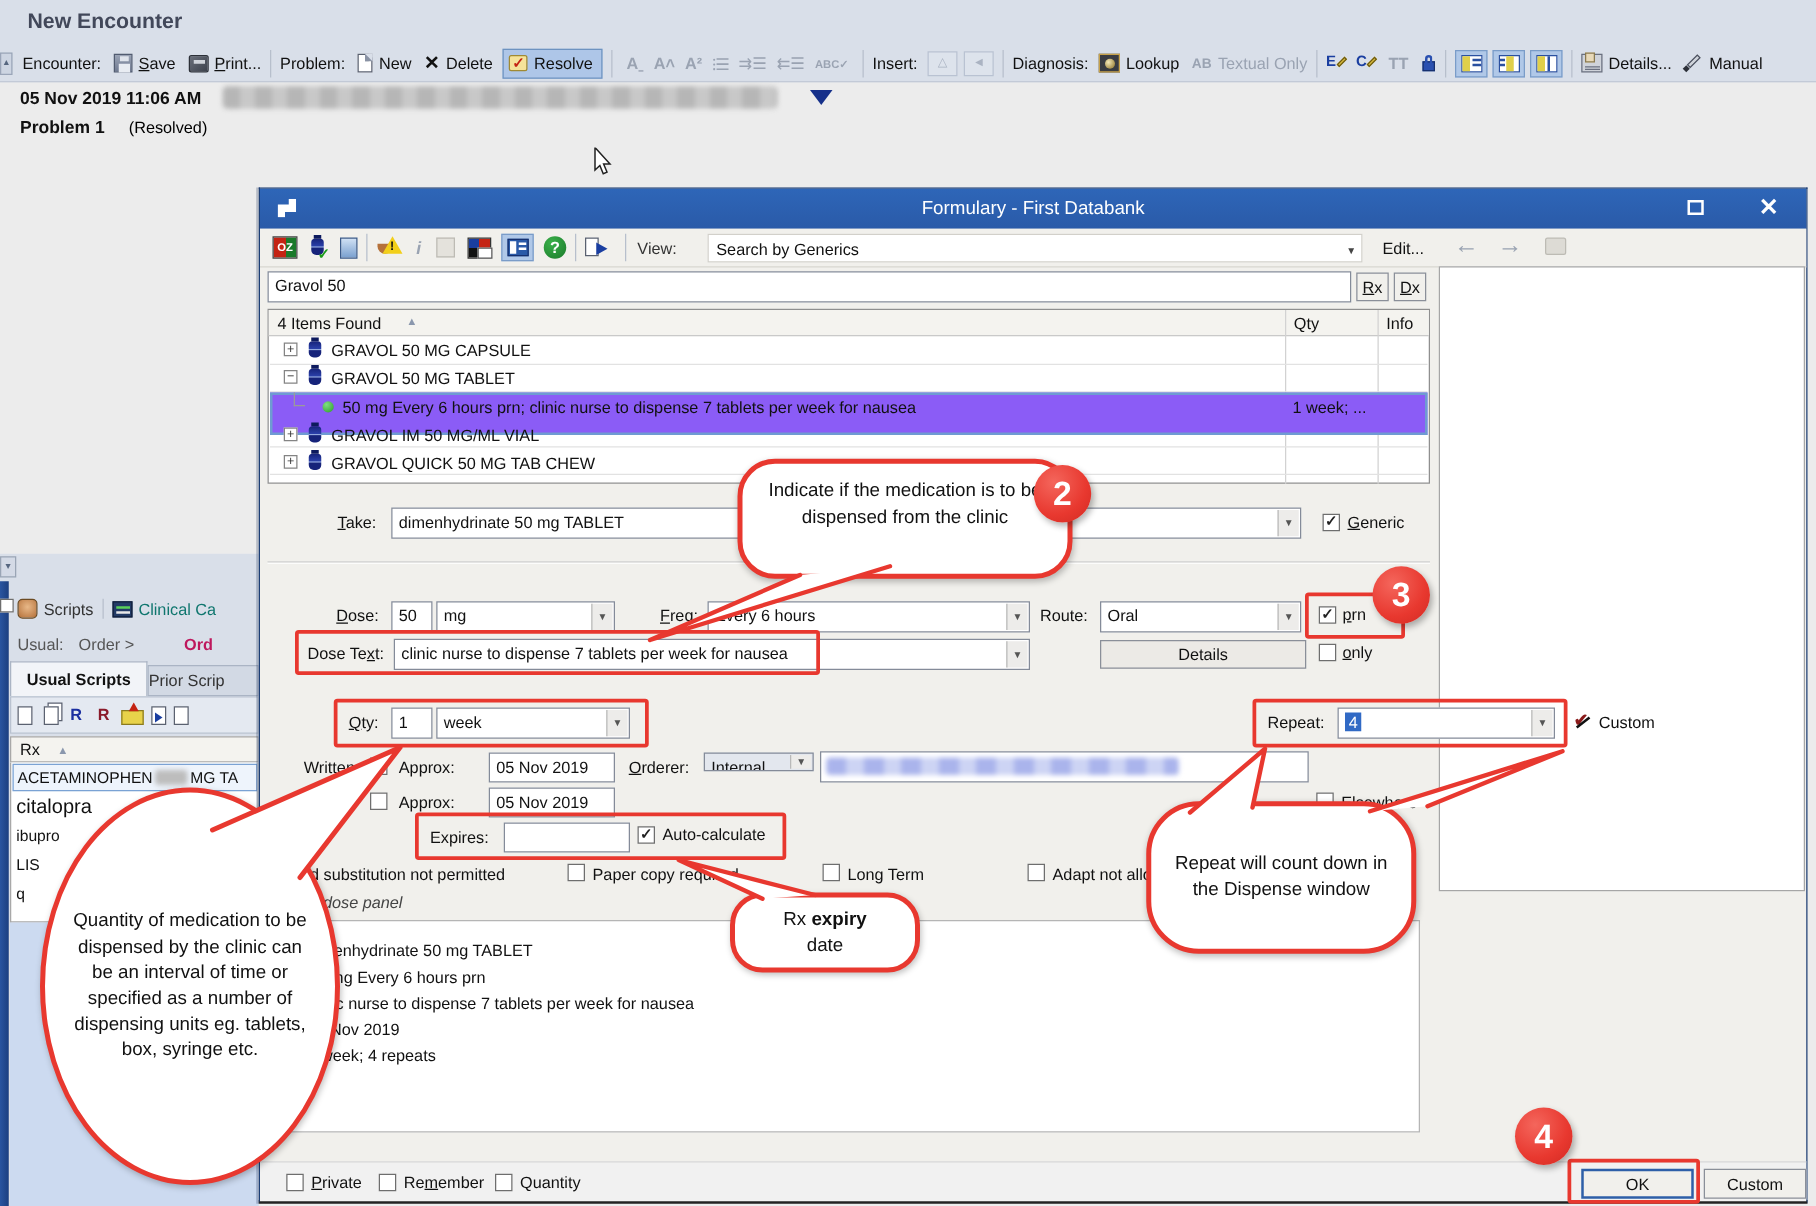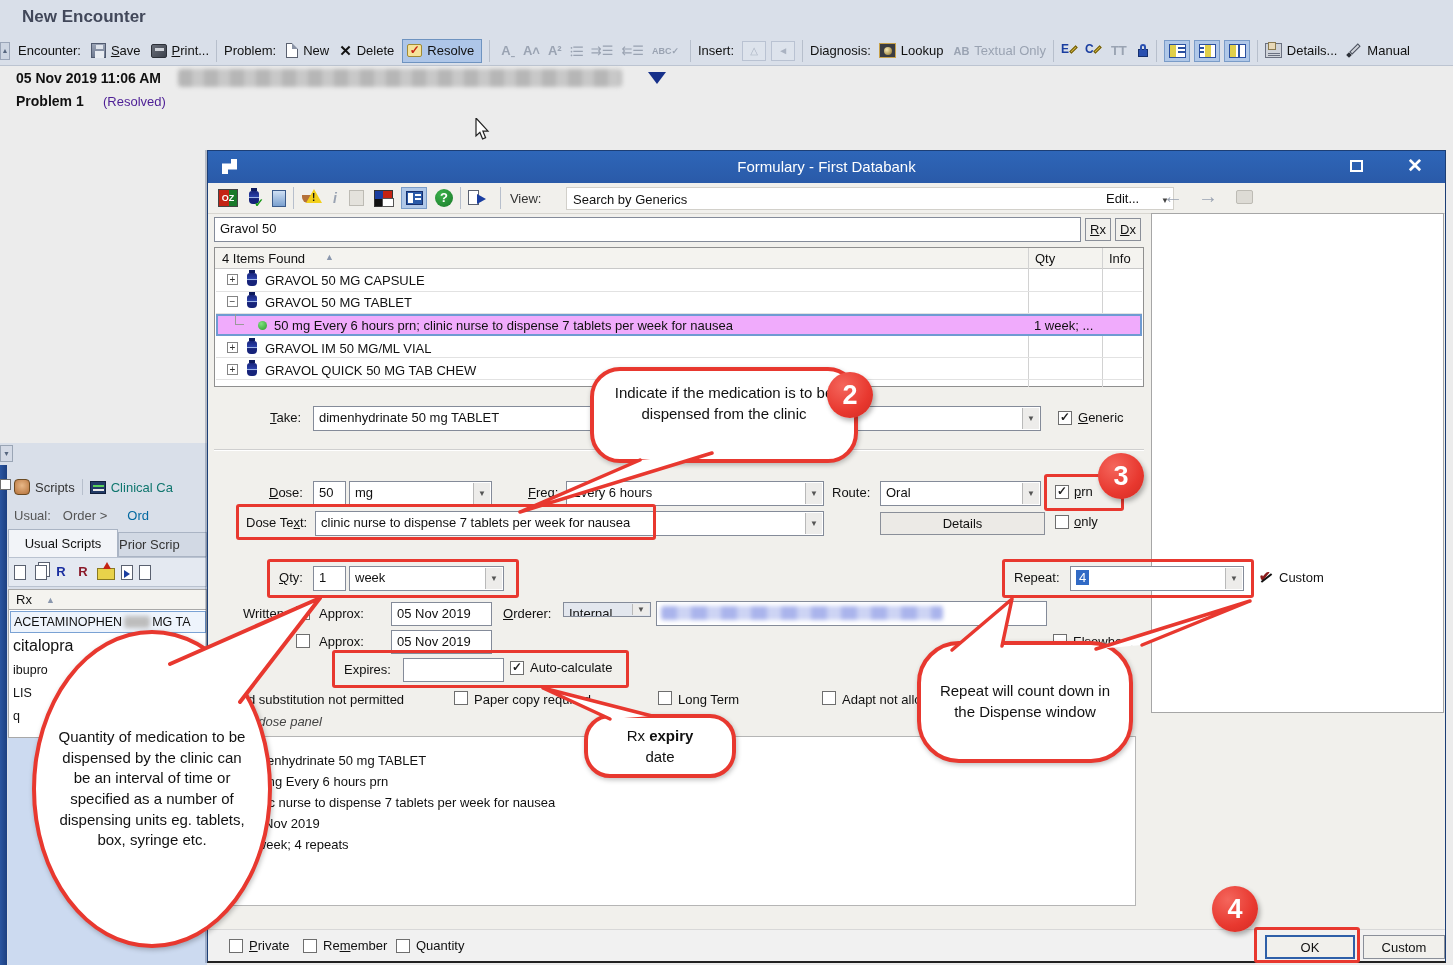--- a/index.html
+++ b/index.html
@@ -143,44 +143,44 @@
   </div>
 
   <div class="abs" style="left:0;top:66px;width:1453px;height:27px;background:#ececec;">
     <span class="abs" style="left:16px;top:4px;font-size:14px;font-weight:bold;color:#111;">05 Nov 2019 11:06 AM</span>
     <span class="abs" style="left:178px;top:3px;width:444px;height:18px;border-radius:4px;background:repeating-linear-gradient(90deg,#b6b6b6 0 14px,#c8c8c8 14px 26px);filter:blur(2px);"></span>
     <span class="abs" style="left:648px;top:6px;width:0;height:0;border-left:9px solid transparent;border-right:9px solid transparent;border-top:12px solid #16308a;"></span>
   </div>
 
   <div class="abs" style="left:0;top:93px;width:1453px;height:22px;background:#ececec;">
     <span class="abs" style="left:16px;top:0;font-size:14px;font-weight:bold;color:#111;">Problem 1</span>
-    <span class="abs" style="left:103px;top:1px;font-size:13px;color:#4c1d95;">(Resolved)</span>
+    <span class="abs" style="left:103px;top:1px;font-size:13px;color:#000000;">(Resolved)</span>
   </div>
 
   <div class="abs" style="left:0;top:443px;width:207px;height:522px;background:#d9dfe9;overflow:hidden;">
     <span class="abs" style="left:0;top:2px;width:13px;height:17px;background:#d4dae6;border:1px solid #9aa5b5;font-size:7px;color:#56667f;text-align:center;line-height:15px;">▼</span>
     <div class="abs" style="left:0;top:22px;width:7px;height:500px;background:linear-gradient(90deg,#2a55a0,#1c3f80);"></div>
     <span class="cb" style="left:0;top:36px;width:11px;height:11px;"></span>
     <div class="abs" style="left:8px;top:30px;width:199px;height:28px;display:flex;align-items:center;">
       <span class="ic" style="width:16px;height:16px;border-radius:4px;background:radial-gradient(circle at 50% 40%,#e8b888,#b5713a);border:1px solid #6b4a22;margin:0 5px 0 6px;"></span>
       <span class="lbl" style="color:#333;">Scripts</span>
       <span class="vs" style="height:16px;"></span>
       <span class="ic" style="width:16px;height:13px;background:#223a66;border:1px solid #101e3a;margin-right:5px;">
           <span class="abs" style="left:2px;top:3px;width:11px;height:2px;background:#5ad05a;"></span>
           <span class="abs" style="left:2px;top:7px;width:11px;height:2px;background:#e8e8e8;"></span>
         </span>
       <span class="lbl" style="color:#0f766e;">Clinical Ca</span>
     </div>
     <div class="abs" style="left:8px;top:60px;width:199px;height:24px;display:flex;align-items:center;">
       <span class="lbl" style="color:#555;margin-left:6px;">Usual:</span>
       <span class="lbl" style="color:#555;margin-left:12px;">Order &gt;</span>
-      <span class="lbl" style="color:#0369a1;margin-left:20px;">Ord</span>
+      <span class="lbl" style="color:#be185d;margin-left:40px;font-weight:bold;">Ord</span>
     </div>
     <div class="abs" style="left:8px;top:86px;width:110px;height:28px;background:#f2f4f8;border:1px solid #aab4c4;border-bottom:none;display:flex;align-items:center;justify-content:center;">
-      <span class="lbl" style="font-weight:normal;">Usual Scripts</span>
+      <span class="lbl" style="font-weight:bold;">Usual Scripts</span>
     </div>
     <div class="abs" style="left:118px;top:89px;width:89px;height:25px;background:#d2d9e4;border:1px solid #aab4c4;display:flex;align-items:center;">
       <span class="lbl" style="color:#333;">Prior Scrip</span>
     </div>
     <div class="abs" style="left:8px;top:114px;width:199px;height:30px;background:#e4e9f1;border:1px solid #b9c2d0;display:flex;align-items:center;gap:6px;padding-left:5px;">
       <span class="ic" style="width:12px;height:15px;background:#fff;border:1px solid #5a6170;"></span>
       <span class="ic" style="width:12px;height:15px;background:#fff;border:1px solid #5a6170;box-shadow:3px -3px 0 -1px #fff,3px -3px 0 0 #5a6170;margin-left:3px;"></span>
       <span class="ic" style="width:16px;height:16px;font-weight:bold;font-size:13px;color:#1a2ea0;text-align:center;">R</span>
       <span class="ic" style="width:16px;height:16px;font-weight:bold;font-size:13px;color:#8a1a2a;text-align:center;">R</span>
       <span class="ic" style="width:18px;height:12px;background:#e8d24a;border:1px solid #8a7a20;margin-top:3px;">
@@ -243,21 +243,21 @@
           <span class="abs" style="left:13px;top:10px;width:6px;height:2px;background:#fff;"></span>
         </span>
       <span class="ic" style="width:18px;height:18px;border-radius:50%;background:radial-gradient(circle at 35% 30%,#3ab04a,#1a7a2a);color:#fff;font-weight:bold;font-size:13px;text-align:center;line-height:18px;margin-left:8px;">?</span>
       <span class="vs"></span>
       <span class="ic" style="width:20px;height:17px;">
           <span class="abs" style="left:0;top:0;width:11px;height:15px;background:#fff;border:1px solid #5a6170;"></span>
           <span class="abs" style="left:9px;top:4px;width:0;height:0;border-top:5px solid transparent;border-bottom:5px solid transparent;border-left:9px solid #1a3ea0;"></span>
         </span>
       <span class="vs" style="margin-left:12px;"></span>
       <span class="lbl" style="color:#333;margin-left:2px;">View:</span>
-      <span class="abs combo" style="left:358px;top:4px;width:608px;height:23px;background:#fff;border:1px solid #d2d0ca;">
+      <span class="abs combo" style="left:358px;top:4px;width:524px;height:23px;background:#fff;border:1px solid #d2d0ca;">
         <span class="lbl" style="position:absolute;left:6px;top:4px;">Search by Generics</span>
         <span style="position:absolute;right:4px;top:8px;font-size:8px;color:#444;">▼</span>
       </span>
       <span class="lbl" style="position:absolute;left:898px;top:8px;">Edit...</span>
       <span class="glab" style="position:absolute;left:955px;top:2px;font-size:20px;">←</span>
       <span class="glab" style="position:absolute;left:990px;top:2px;font-size:20px;">→</span>
       <span class="ic" style="position:absolute;left:1028px;top:7px;width:17px;height:14px;background:#dddbd5;border:1px solid #bdbbb4;border-radius:2px;"></span>
     </div>
 
     <div class="fld" style="left:6px;top:66px;width:867px;height:25px;"><span>Gravol 50</span></div>
@@ -287,21 +287,21 @@
       <div class="abs" style="left:0;top:22px;width:810px;height:21px;">
         <span class="exp plus" style="left:12px;top:4px;"></span>
         <span class="bottle" style="left:32px;top:3px;"></span>
         <span class="lbl" style="position:absolute;left:50px;top:3px;">GRAVOL 50 MG CAPSULE</span>
       </div>
       <div class="abs" style="left:0;top:44px;width:810px;height:21px;">
         <span class="exp minus" style="left:12px;top:4px;"></span>
         <span class="bottle" style="left:32px;top:3px;"></span>
         <span class="lbl" style="position:absolute;left:50px;top:3px;">GRAVOL 50 MG TABLET</span>
       </div>
-      <div class="abs" style="left:1px;top:66px;width:926px;height:22px;background:#f0abfc;border:2px solid #6f9bd2;">
+      <div class="abs" style="left:1px;top:66px;width:926px;height:34px;background:#8b5cf6;border:2px solid #6f9bd2;">
         <span style="position:absolute;left:17px;top:-2px;width:9px;height:11px;border-left:1px solid #9a9a9a;border-bottom:1px solid #9a9a9a;"></span>
         <span class="gdot" style="left:40px;top:5px;"></span>
         <span class="lbl" style="position:absolute;left:56px;top:2px;">50 mg Every 6 hours prn; clinic nurse to dispense 7 tablets per week for nausea</span>
         <span class="lbl" style="position:absolute;left:816px;top:2px;">1 week; ...</span>
       </div>
       <div class="abs" style="left:0;top:90px;width:810px;height:21px;">
         <span class="exp plus" style="left:12px;top:4px;"></span>
         <span class="bottle" style="left:32px;top:3px;"></span>
         <span class="lbl" style="position:absolute;left:50px;top:3px;">GRAVOL IM 50 MG/ML VIAL</span>
       </div>

